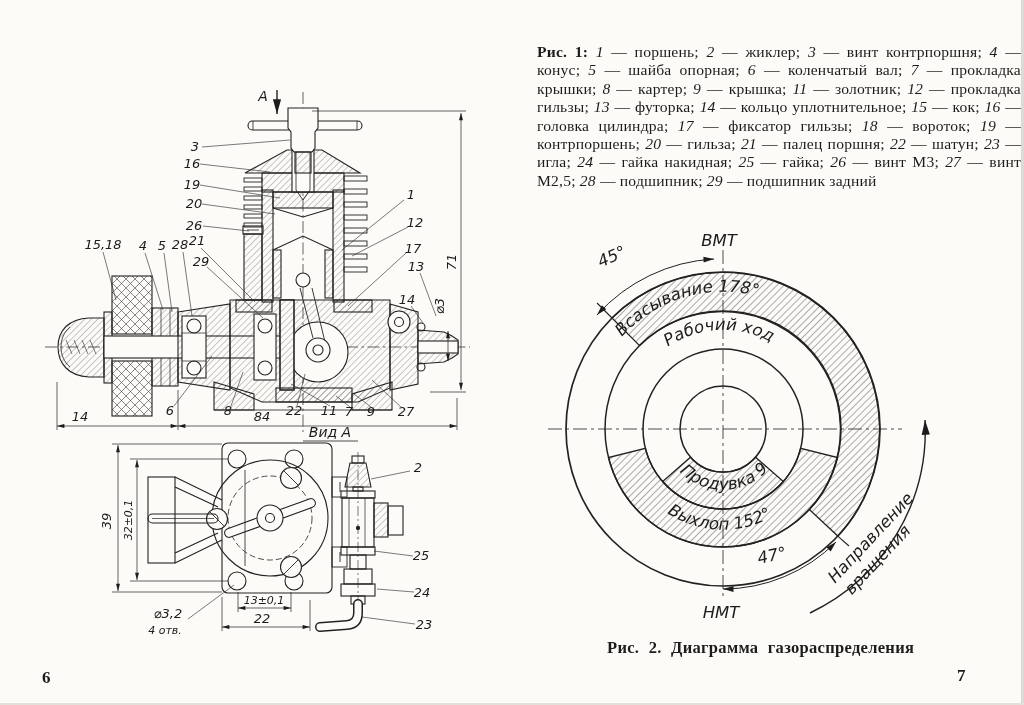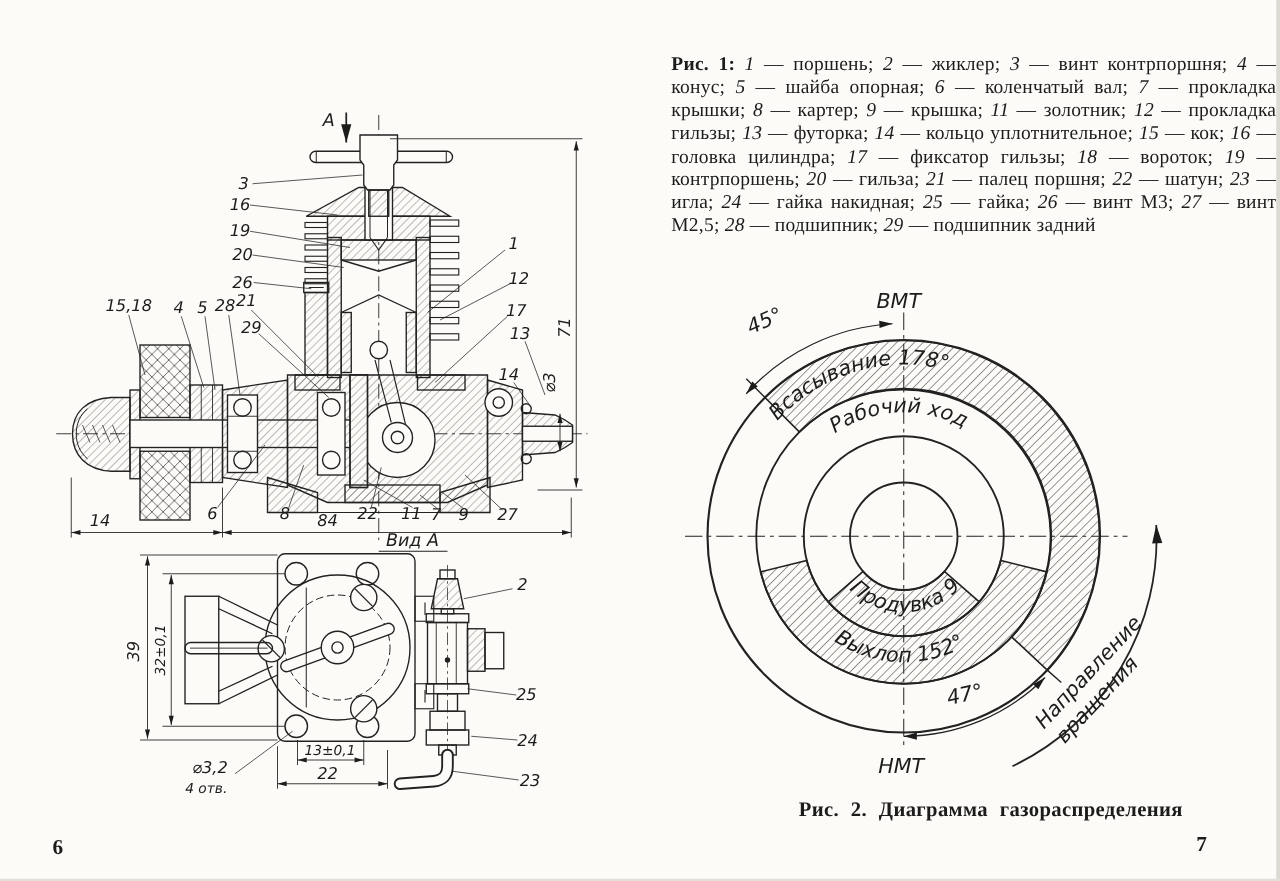--- a/index.html
+++ b/index.html
@@ -7,21 +7,21 @@
           font-family:"Liberation Serif",serif;color:#1c1c1c;}
   .page{position:absolute;top:0;height:705px;}
   .page-left{left:0;width:510px;}
   .page-right{left:510px;width:514px;}
   .page svg{position:absolute;left:0;top:0;}
   .partslist{position:absolute;left:10px;top:26px;width:484px;margin:17px;
              font-size:15.6px;line-height:1.18;text-align:justify;letter-spacing:.2px;}
   .partslist b{font-weight:bold;}
   .partslist i{font-style:italic;}
   .fig2cap{position:absolute;left:97px;top:638px;font-weight:bold;font-size:16.5px;
-           word-spacing:5px;letter-spacing:.3px;margin-left:32px;}
+           word-spacing:5px;letter-spacing:.3px;}
   .pageno{position:absolute;font-weight:bold;font-size:17px;}
   .pn-l{left:42px;top:668px;}
   .pn-r{left:447px;top:666px;}
   .edge-r{position:absolute;right:0;top:0;width:3px;height:705px;background:#dddad3;}
   .edge-b{position:absolute;left:0;bottom:0;width:1024px;height:2px;background:#e3e0d9;}
   text{fill:#1c1c1c;}
   .lbl{font-family:"DejaVu Sans",sans-serif;font-style:italic;font-size:13px;}
   .lbl-s{font-family:"DejaVu Sans",sans-serif;font-style:italic;font-size:11px;}
   .dlbl{font-family:"DejaVu Sans",sans-serif;font-style:italic;font-size:16.5px;}
   .dlbl-m{font-family:"DejaVu Sans",sans-serif;font-style:italic;font-size:14px;}

